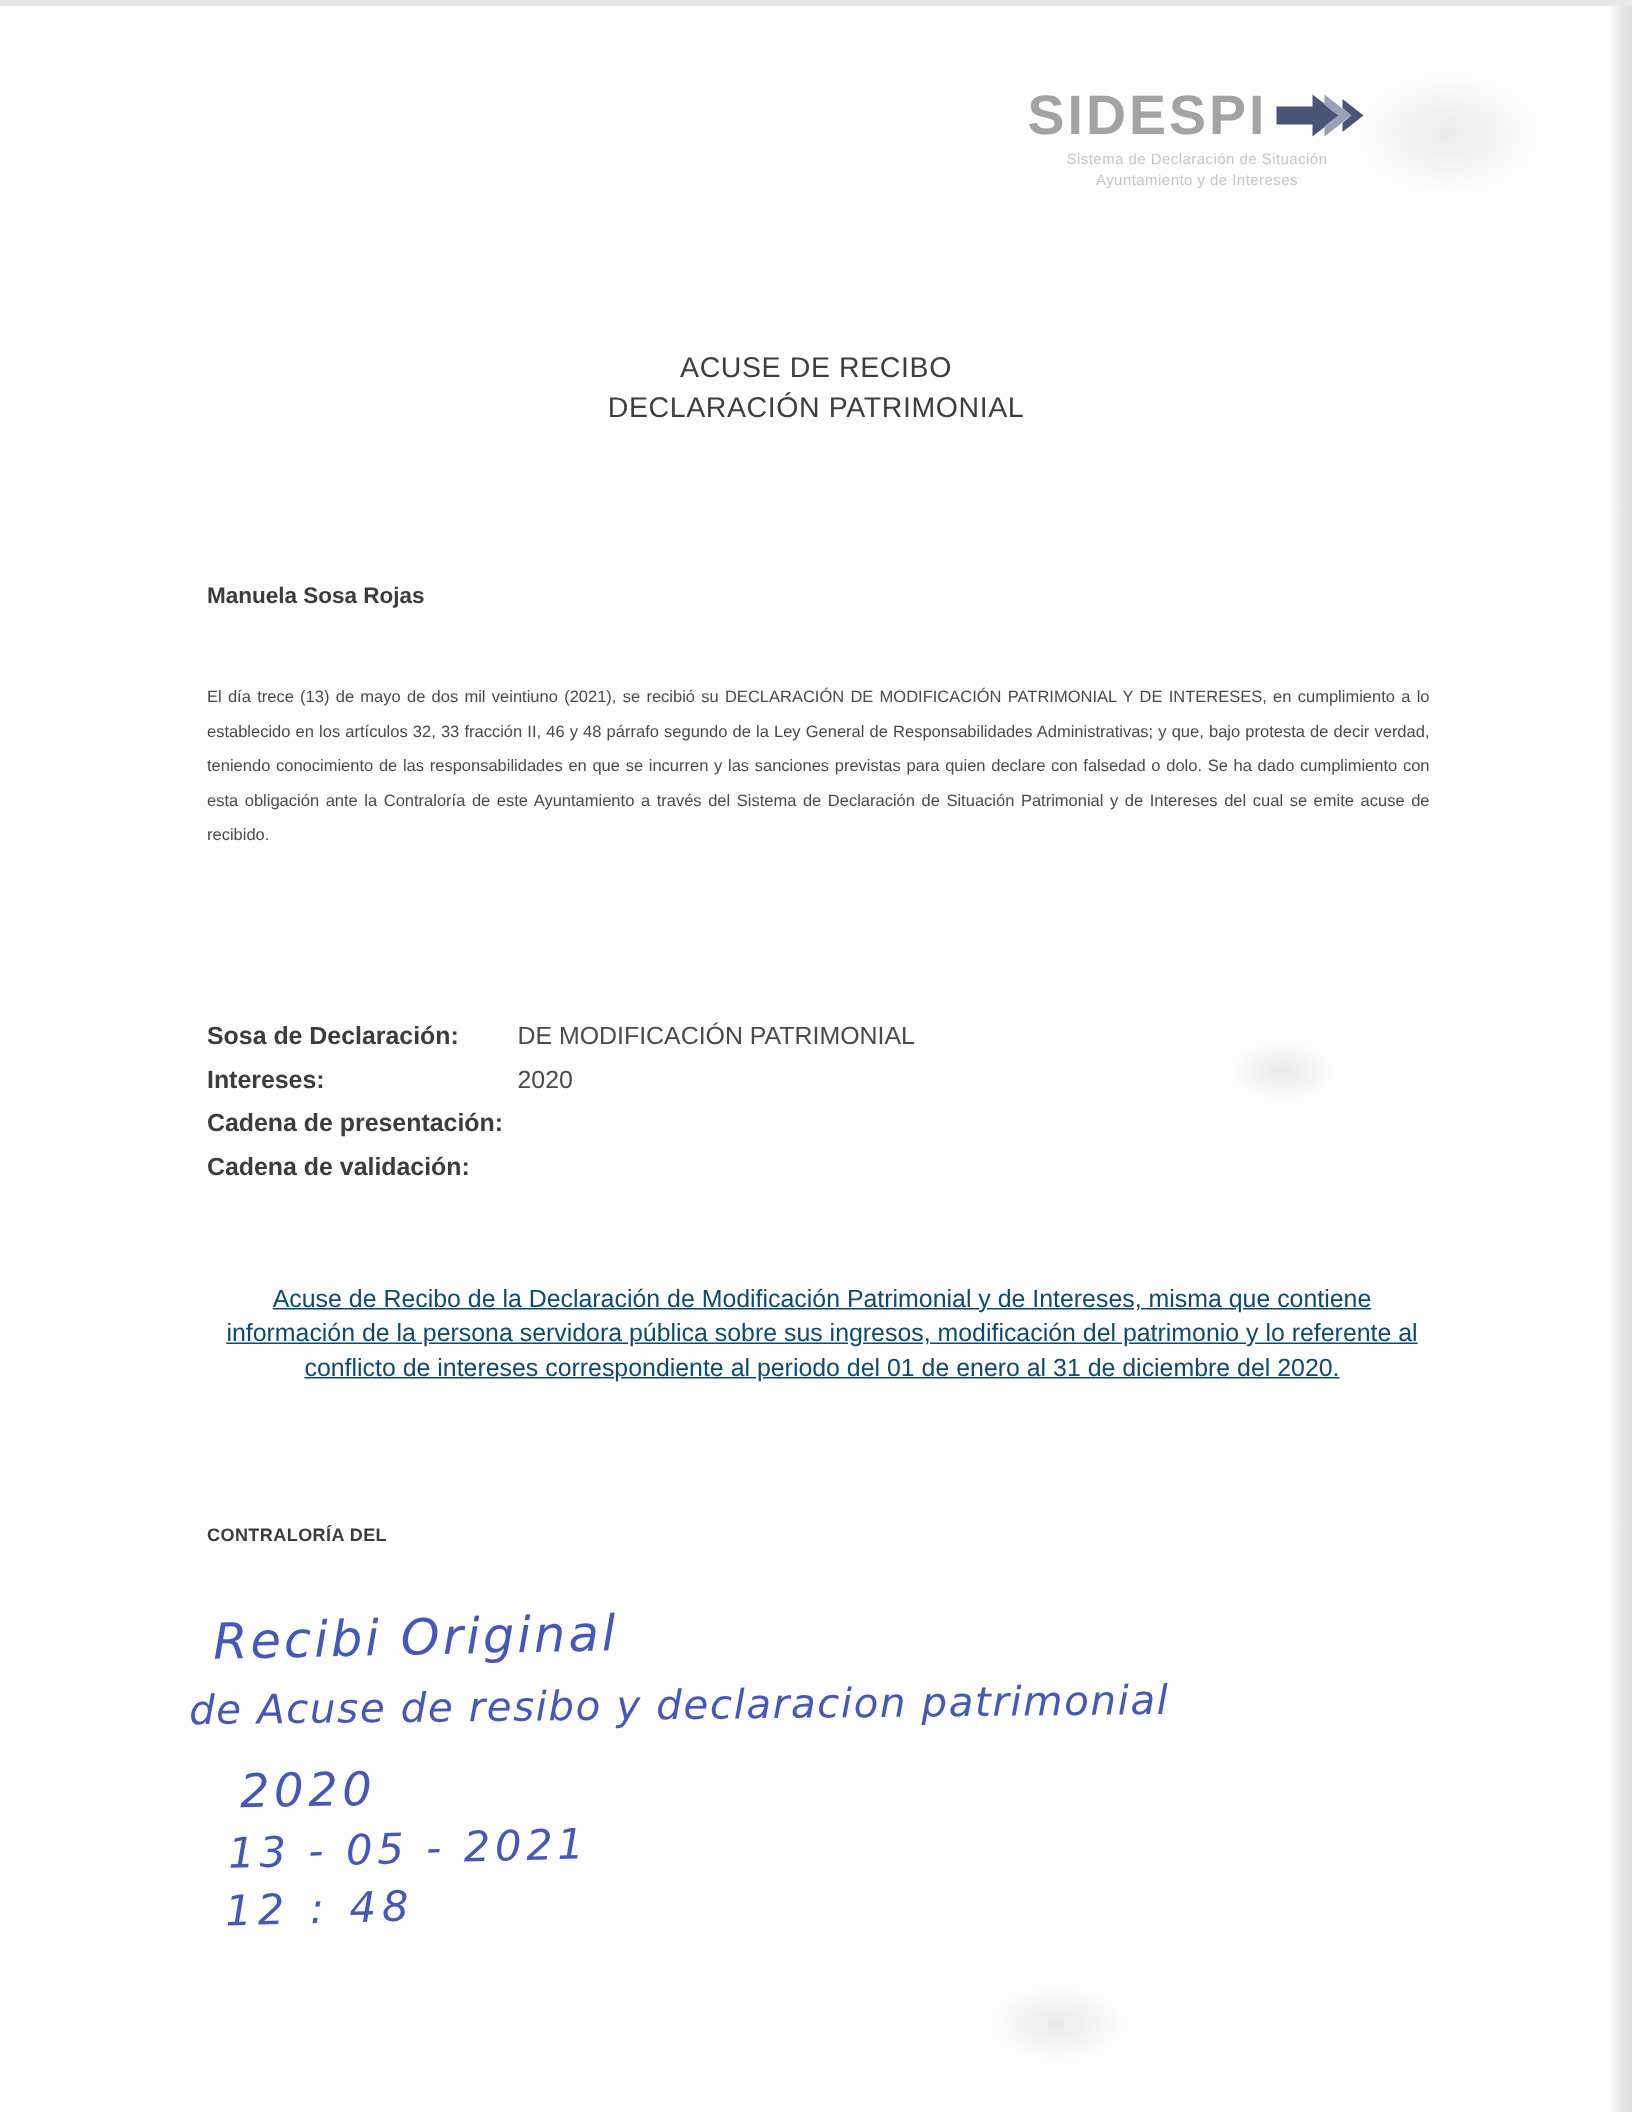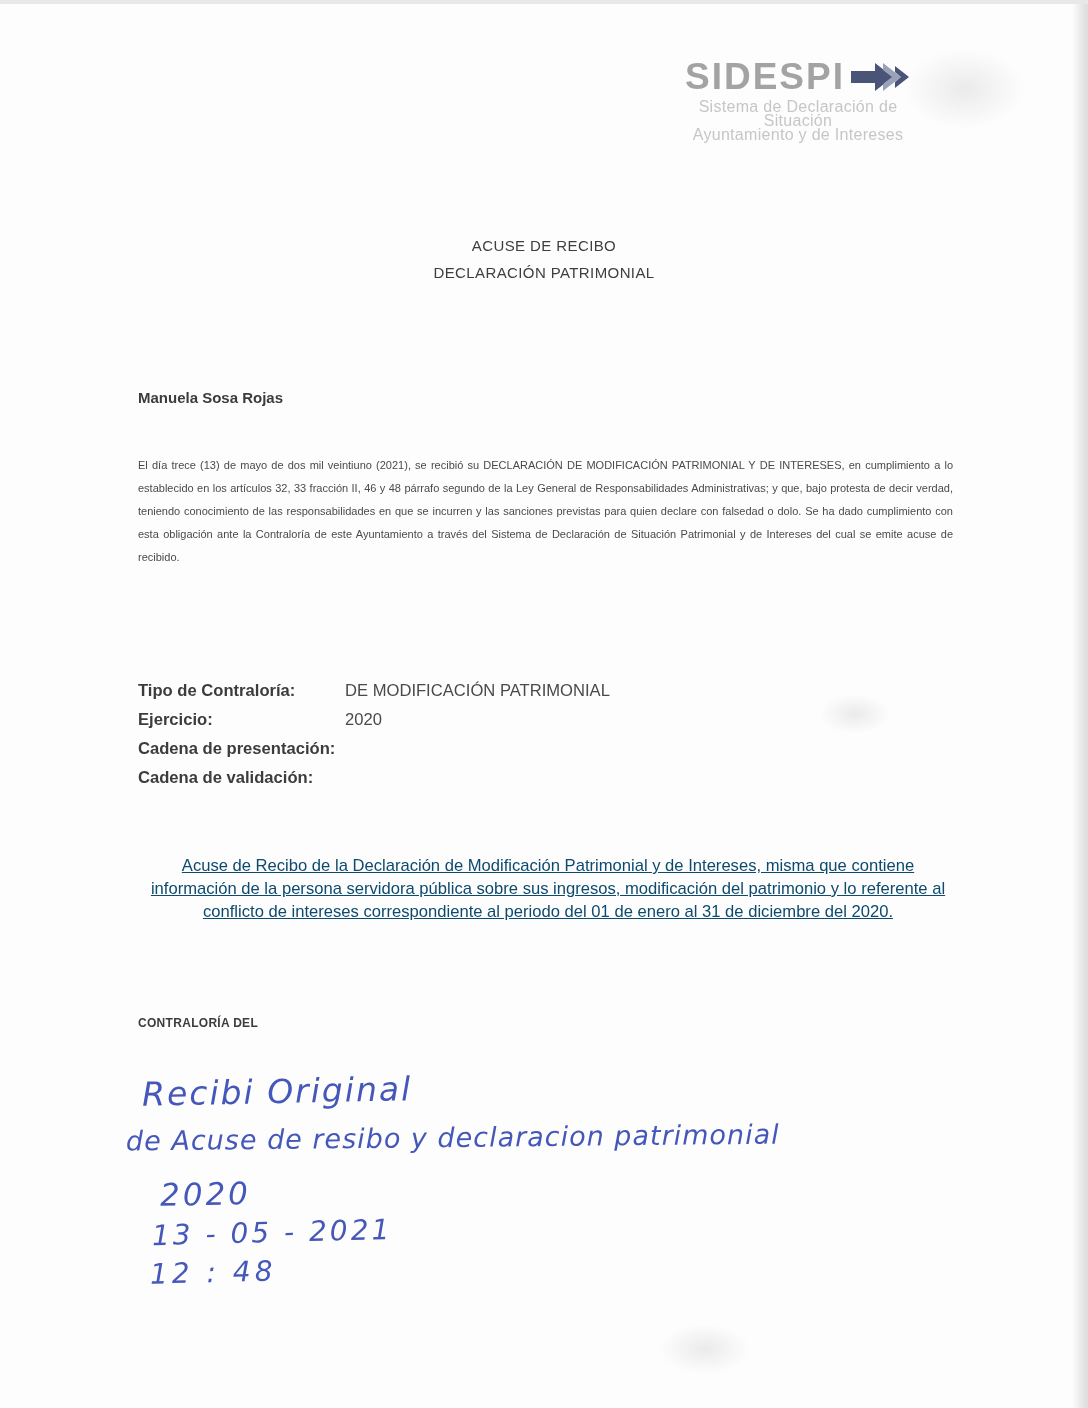--- a/index.html
+++ b/index.html
@@ -28,27 +28,27 @@
   
   .logo{
     position:absolute;left:668px;top:52px;width:260px;text-align:center;
   }
   .logo-row{display:flex;align-items:center;justify-content:center;gap:4px;}
   .logo-text{
     font-size:37px;font-weight:bold;letter-spacing:2px;color:#a3a3a3;
   }
   .logo-arrow{width:62px;height:40px;flex:0 0 auto;}
   .logo-tagline{
-    margin-top:2px;font-size:16px;line-height:14px;color:#c6c6c6;letter-spacing:.3px;
+    margin-top:2px;font-size:10px;line-height:14px;color:#c6c6c6;letter-spacing:.3px;
   }
 
   
   .doc-title{
     position:absolute;left:0;top:228px;width:100%;
-    text-align:center;font-size:15px;line-height:27px;color:#3e3e3e;letter-spacing:.4px;
+    text-align:center;font-size:19px;line-height:27px;color:#3e3e3e;letter-spacing:.4px;
   }
 
   .recipient{
     position:absolute;left:138px;top:385px;
     font-size:15px;font-weight:bold;color:#3c3c3c;
   }
 
   .body-par{
     position:absolute;left:138px;top:450px;width:815px;
     font-size:11px;line-height:23px;color:#4a4a4a;
@@ -119,25 +119,25 @@
     <div>ACUSE DE RECIBO</div>
     <div>DECLARACIÓN PATRIMONIAL</div>
   </div>
 
   <div class="recipient">Manuela Sosa Rojas</div>
 
   <div class="body-par">El día trece (13) de mayo de dos mil veintiuno (2021), se recibió su DECLARACIÓN DE MODIFICACIÓN PATRIMONIAL Y DE INTERESES, en cumplimiento a lo establecido en los artículos 32, 33 fracción II, 46 y 48 párrafo segundo de la Ley General de Responsabilidades Administrativas; y que, bajo protesta de decir verdad, teniendo conocimiento de las responsabilidades en que se incurren y las sanciones previstas para quien declare con falsedad o dolo. Se ha dado cumplimiento con esta obligación ante la Contraloría de este Ayuntamiento a través del Sistema de Declaración de Situación Patrimonial y de Intereses del cual se emite acuse de recibido.</div>
 
   <div class="fields">
     <div class="field-row">
-      <span class="field-label">Tipo de Contraloría:</span>
+      <span class="field-label">Sosa de Declaración:</span>
       <span class="field-value">DE MODIFICACIÓN PATRIMONIAL</span>
     </div>
     <div class="field-row">
-      <span class="field-label">Ejercicio:</span>
+      <span class="field-label">Intereses:</span>
       <span class="field-value">2020</span>
     </div>
     <div class="field-row">
       <span class="field-label">Cadena de presentación:</span>
     </div>
     <div class="field-row">
       <span class="field-label">Cadena de validación:</span>
       <span class="field-value"></span>
     </div>
   </div>

